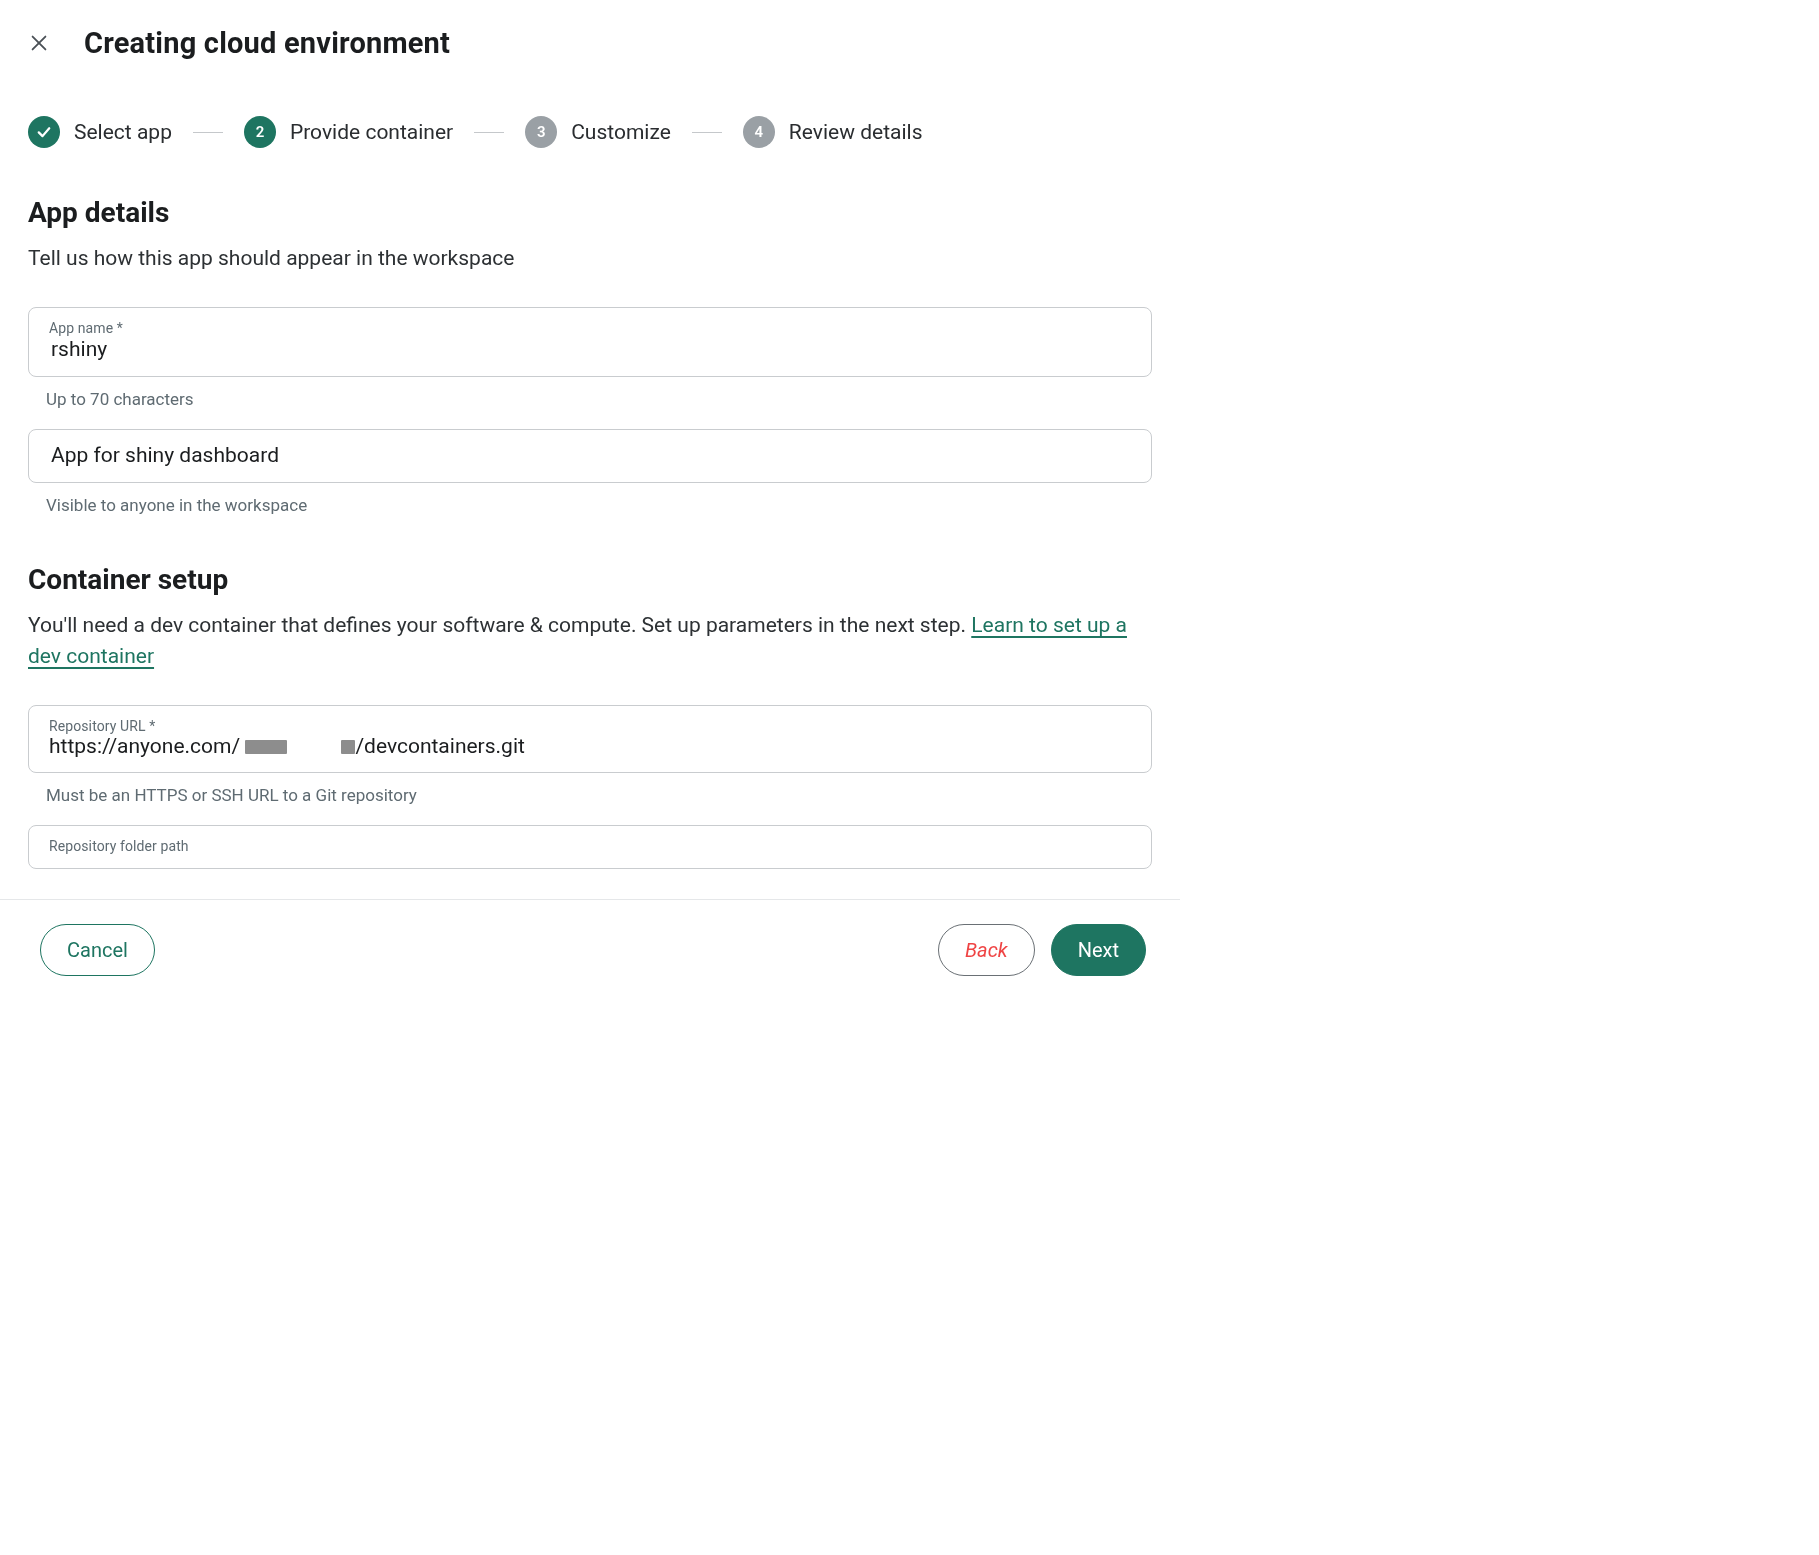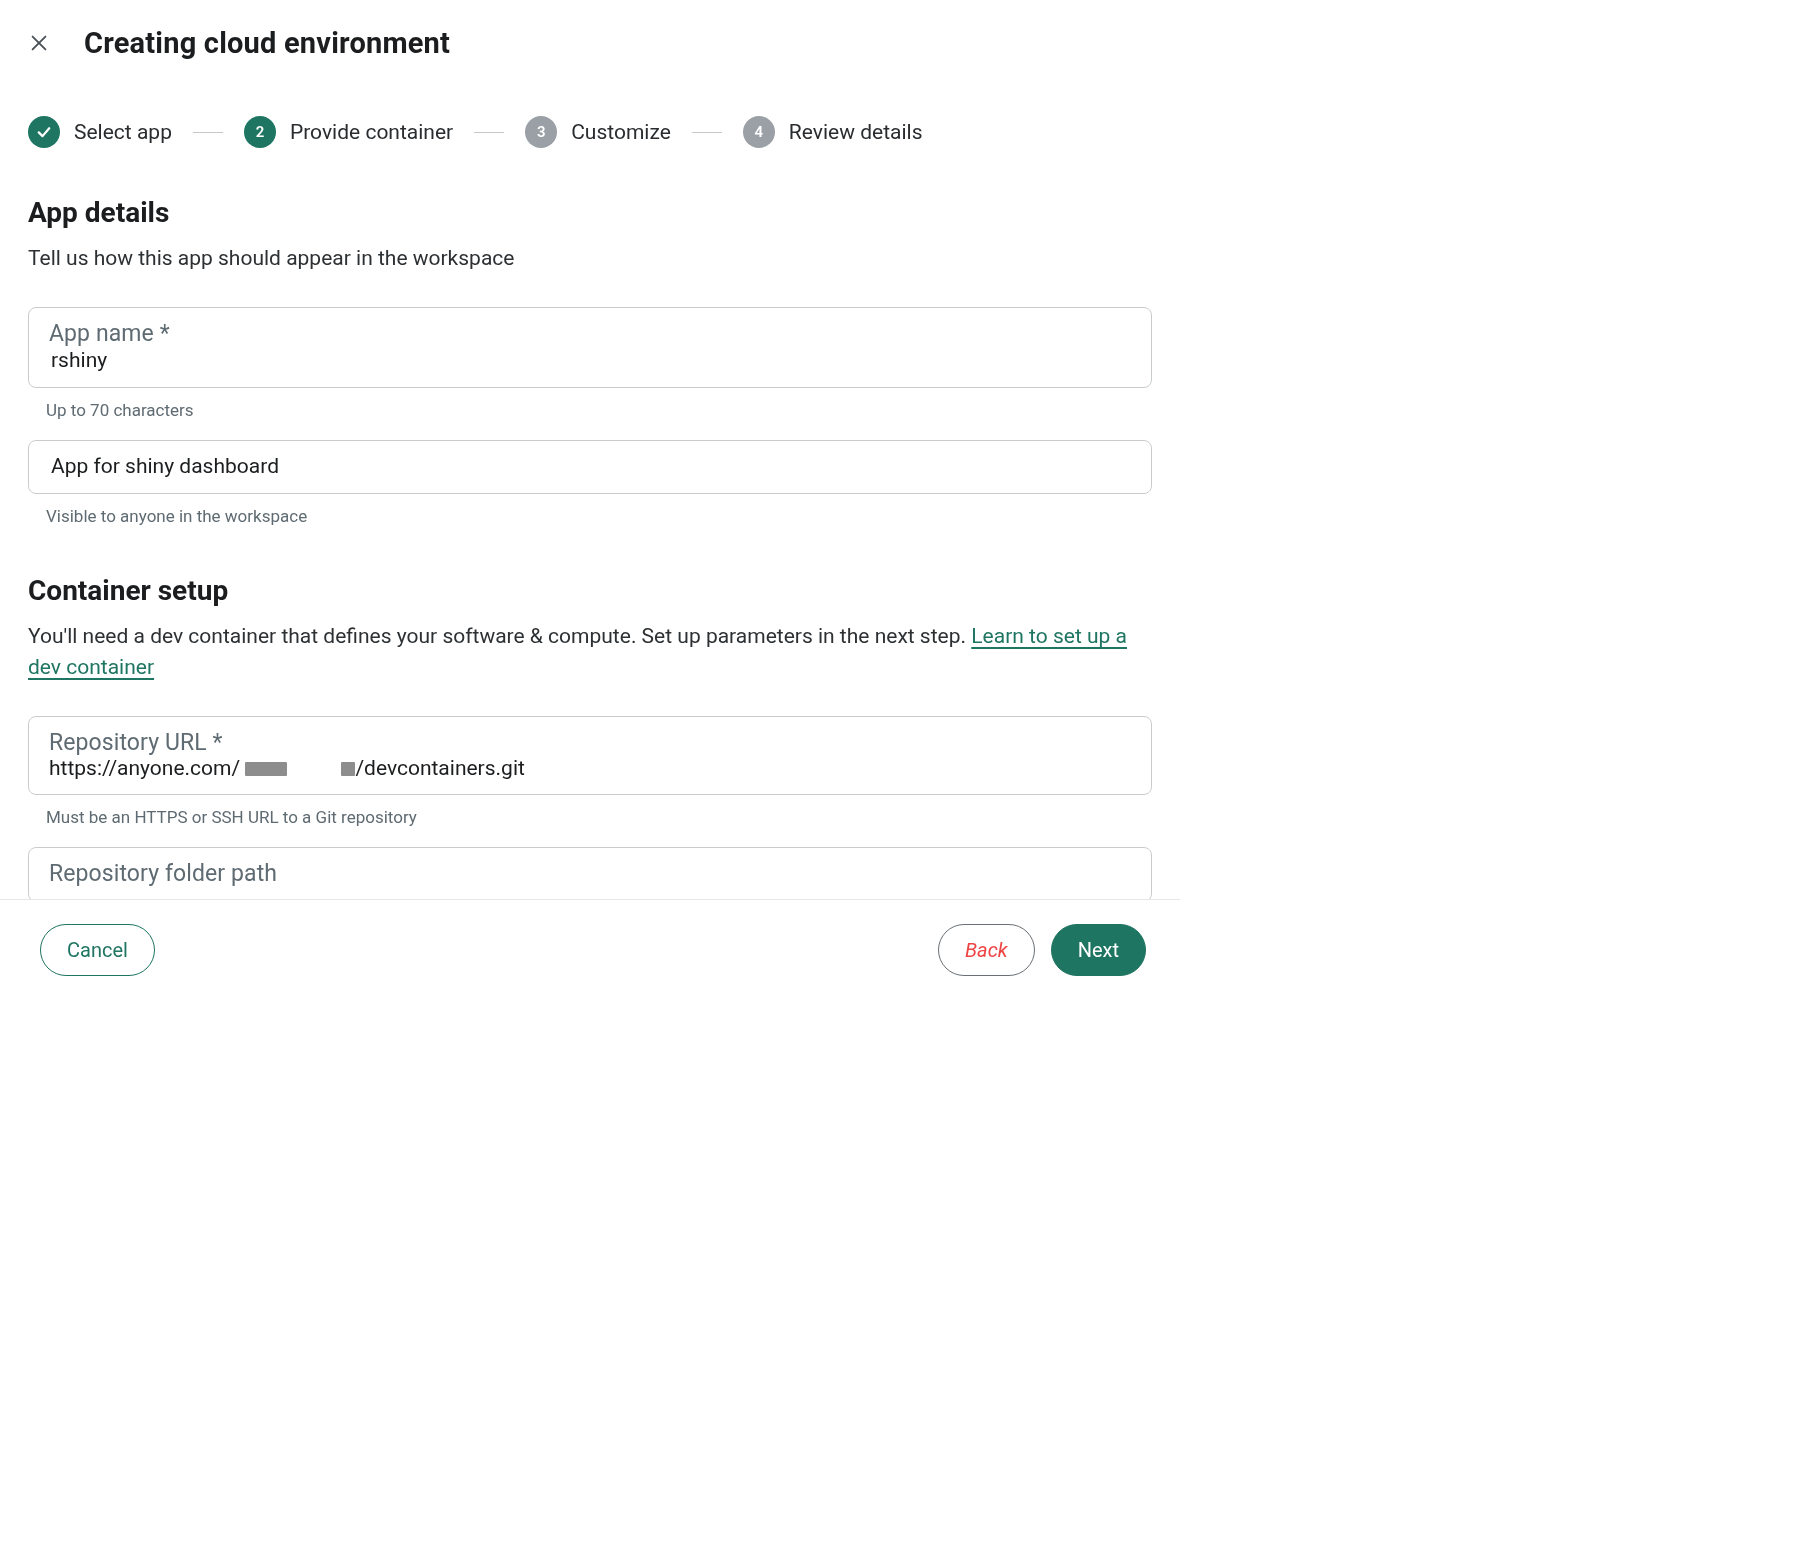--- a/index.html
+++ b/index.html
@@ -109,21 +109,21 @@
     border:1px solid var(--field-border);
     border-radius:8px;
     padding:12px 20px 14px 20px;
     margin-top:34px;
     position:relative;
     background:#fff;
   }
   .field + .helper + .field,
   .helper + .field{margin-top:20px;}
   .field-label{
-    font-size:23px;
+    font-size:14px;
     color:var(--muted);
     letter-spacing:.1px;
   }
   .field-input{
     border:none;outline:none;
     width:100%;
     font-size:21px;
     color:var(--text);
     background:transparent;
     margin-top:0;

